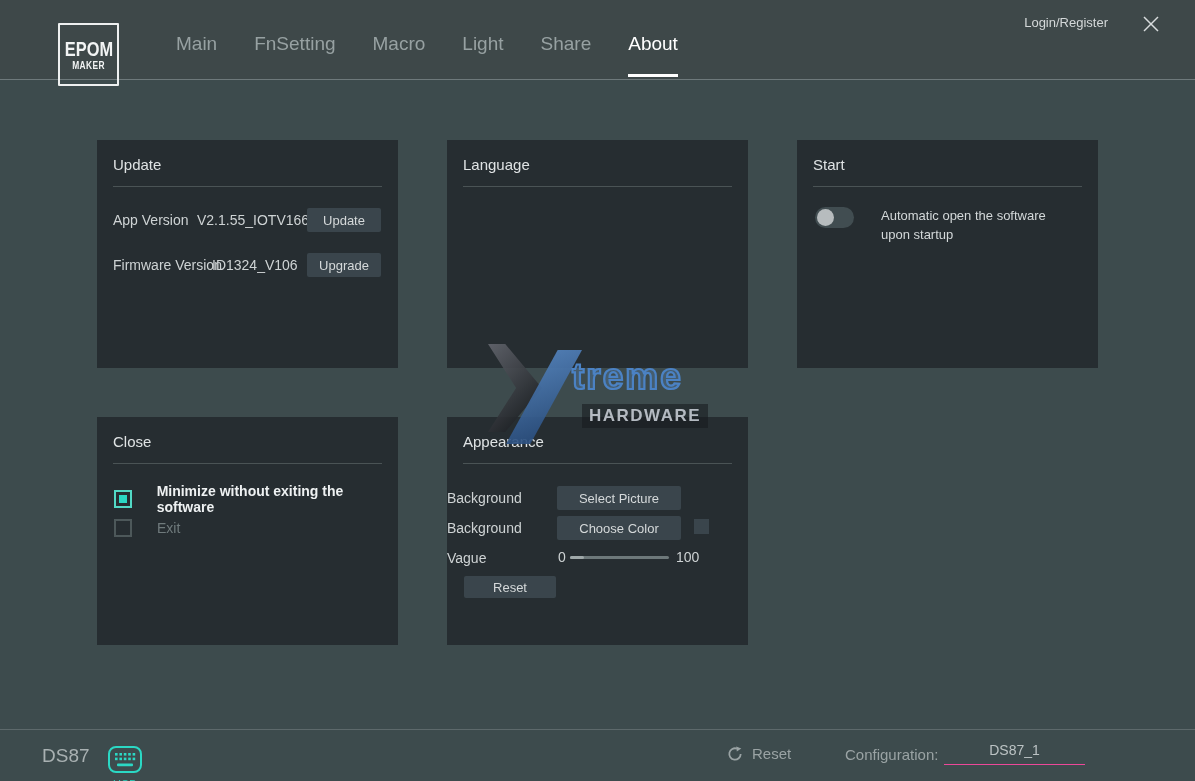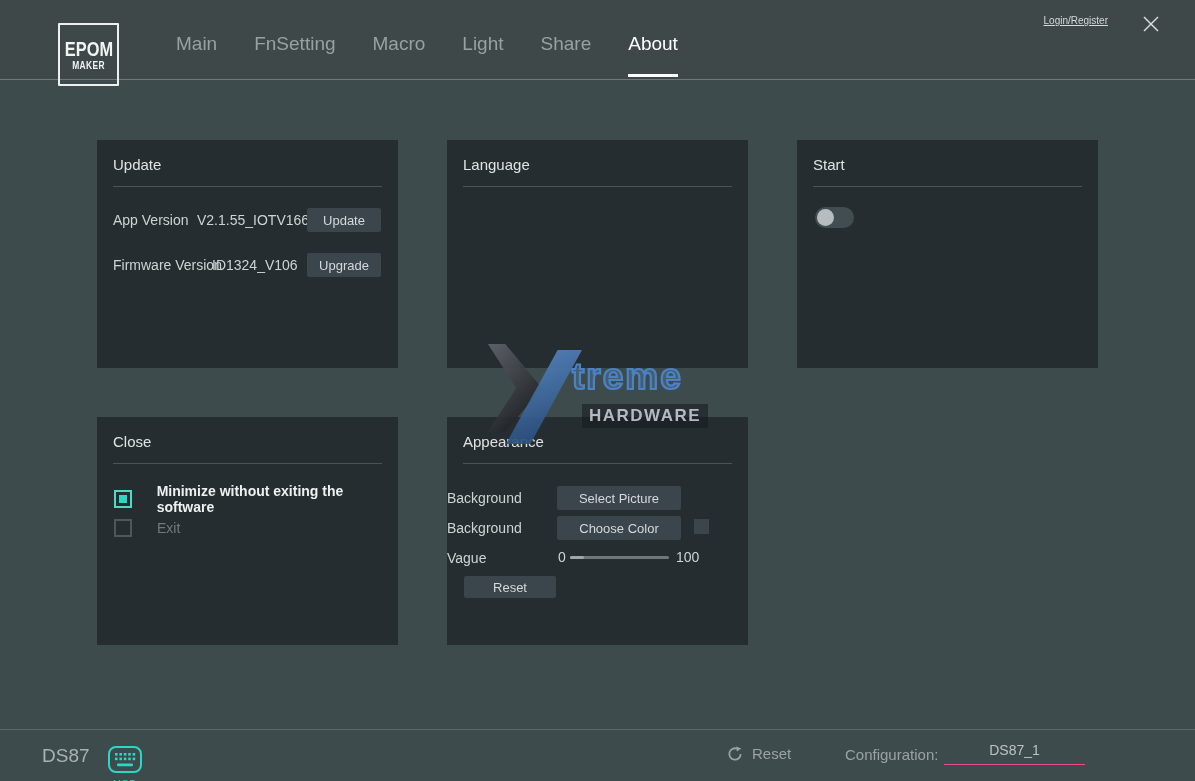--- a/index.html
+++ b/index.html
@@ -28,21 +28,21 @@
   .logo-l2 { font-size:10px; font-weight:600; transform:scaleX(.84); line-height:11px; letter-spacing:.5px; }
   .nav {
     position:absolute; left:176px; top:0; height:80px;
     display:flex; gap:37px; padding-top:33px; align-items:flex-start;
   }
   .tab {
     font-size:19px; color:#97a1a2; line-height:22px; padding-bottom:19px;
     cursor:pointer; white-space:nowrap;
   }
   .tab.active { color:#ffffff; border-bottom:3px solid #ffffff; }
-  .login { position:absolute; top:15px; right:87px; font-size:10px; color:#d4d8d9; cursor:pointer;text-decoration:underline; }
+  .login { position:absolute; top:15px; right:87px; font-size:13px; color:#d4d8d9; cursor:pointer; }
   .close-btn { position:absolute; top:13px; right:33px; width:22px; height:22px; cursor:pointer; }
 
   
   .panel { position:absolute; width:301px; height:228px; background:#262d31; }
   #p-update     { left:97px;  top:140px; }
   #p-language   { left:447px; top:140px; }
   #p-start      { left:797px; top:140px; }
   #p-close      { left:97px;  top:417px; }
   #p-appearance { left:447px; top:417px; }
   .p-title { position:absolute; left:16px; top:16px; font-size:15px; color:#dfe3e4; }
@@ -183,20 +183,21 @@
   <div class="p-title">Language</div>
   <div class="p-div"></div>
 </div>
 
 <div class="panel" id="p-start">
   <div class="p-title">Start</div>
   <div class="p-div"></div>
   <div class="toggle">
     <div class="knob"></div>
   </div>
+  <div class="toggle-label">Automatic open the software upon startup</div>
 </div>
 
 <div class="panel" id="p-close">
   <div class="p-title">Close</div>
   <div class="p-div"></div>
   <div class="chk-row chk-row1">
     <div class="chk">
         <div class="fill"></div>
       </div>
     <span class="chk-label1">Minimize without exiting the software</span>

